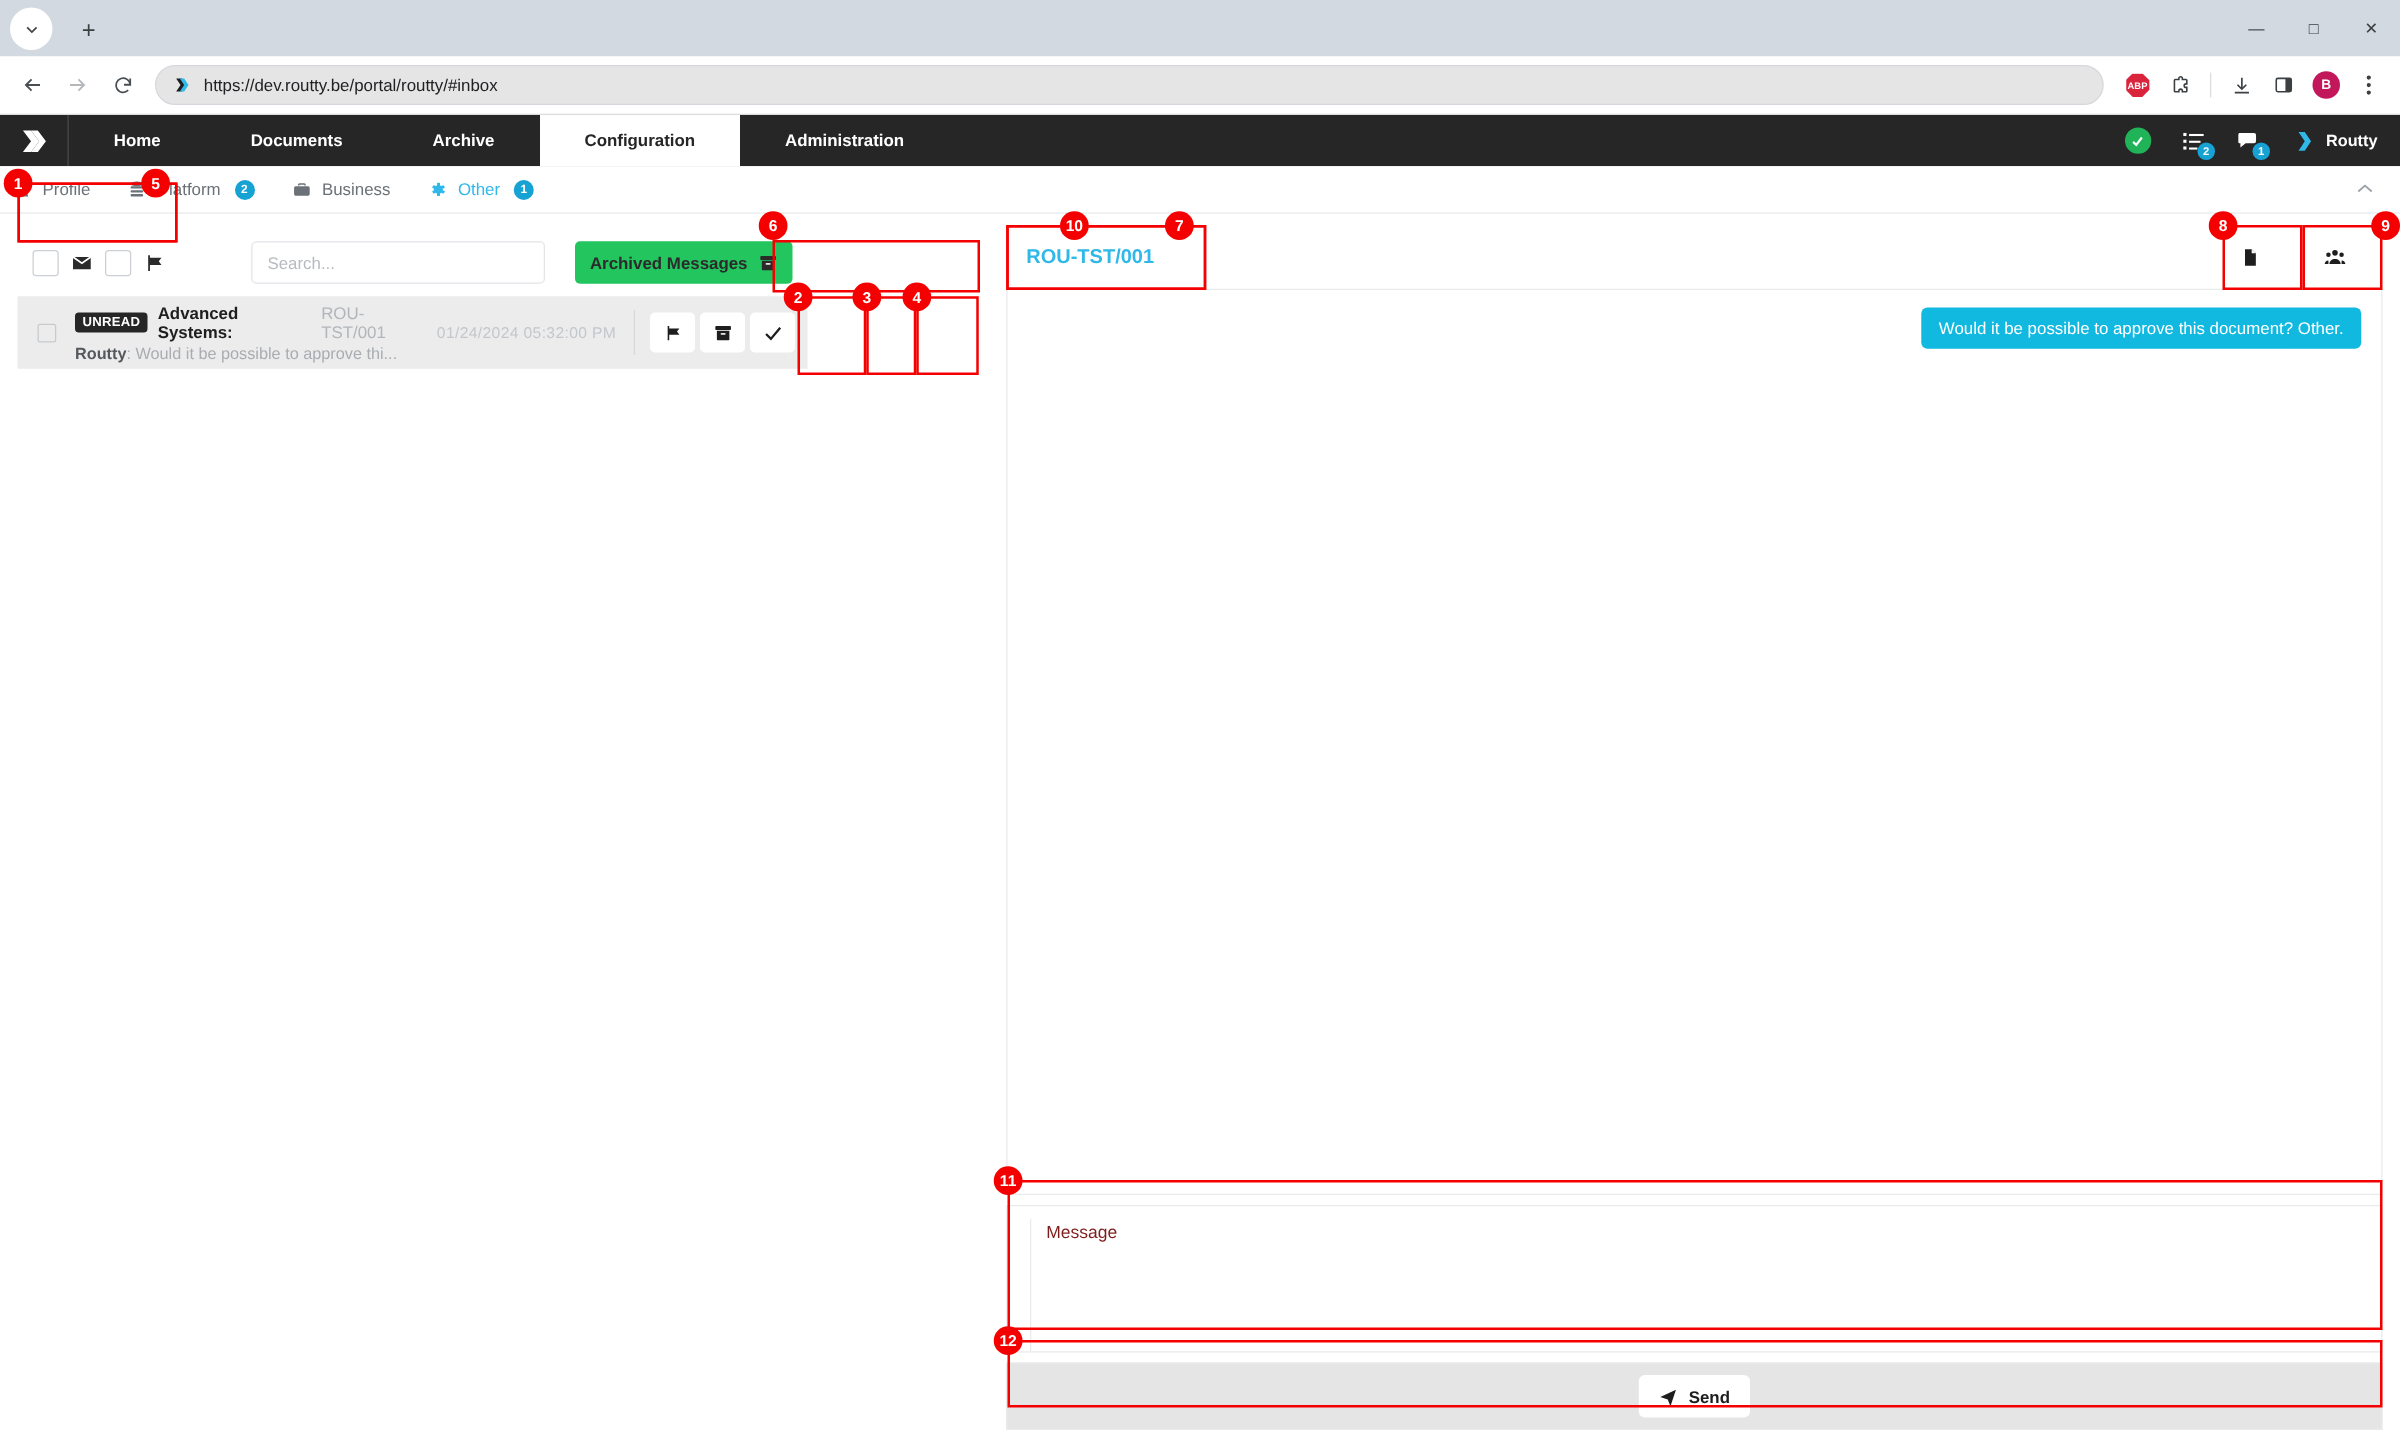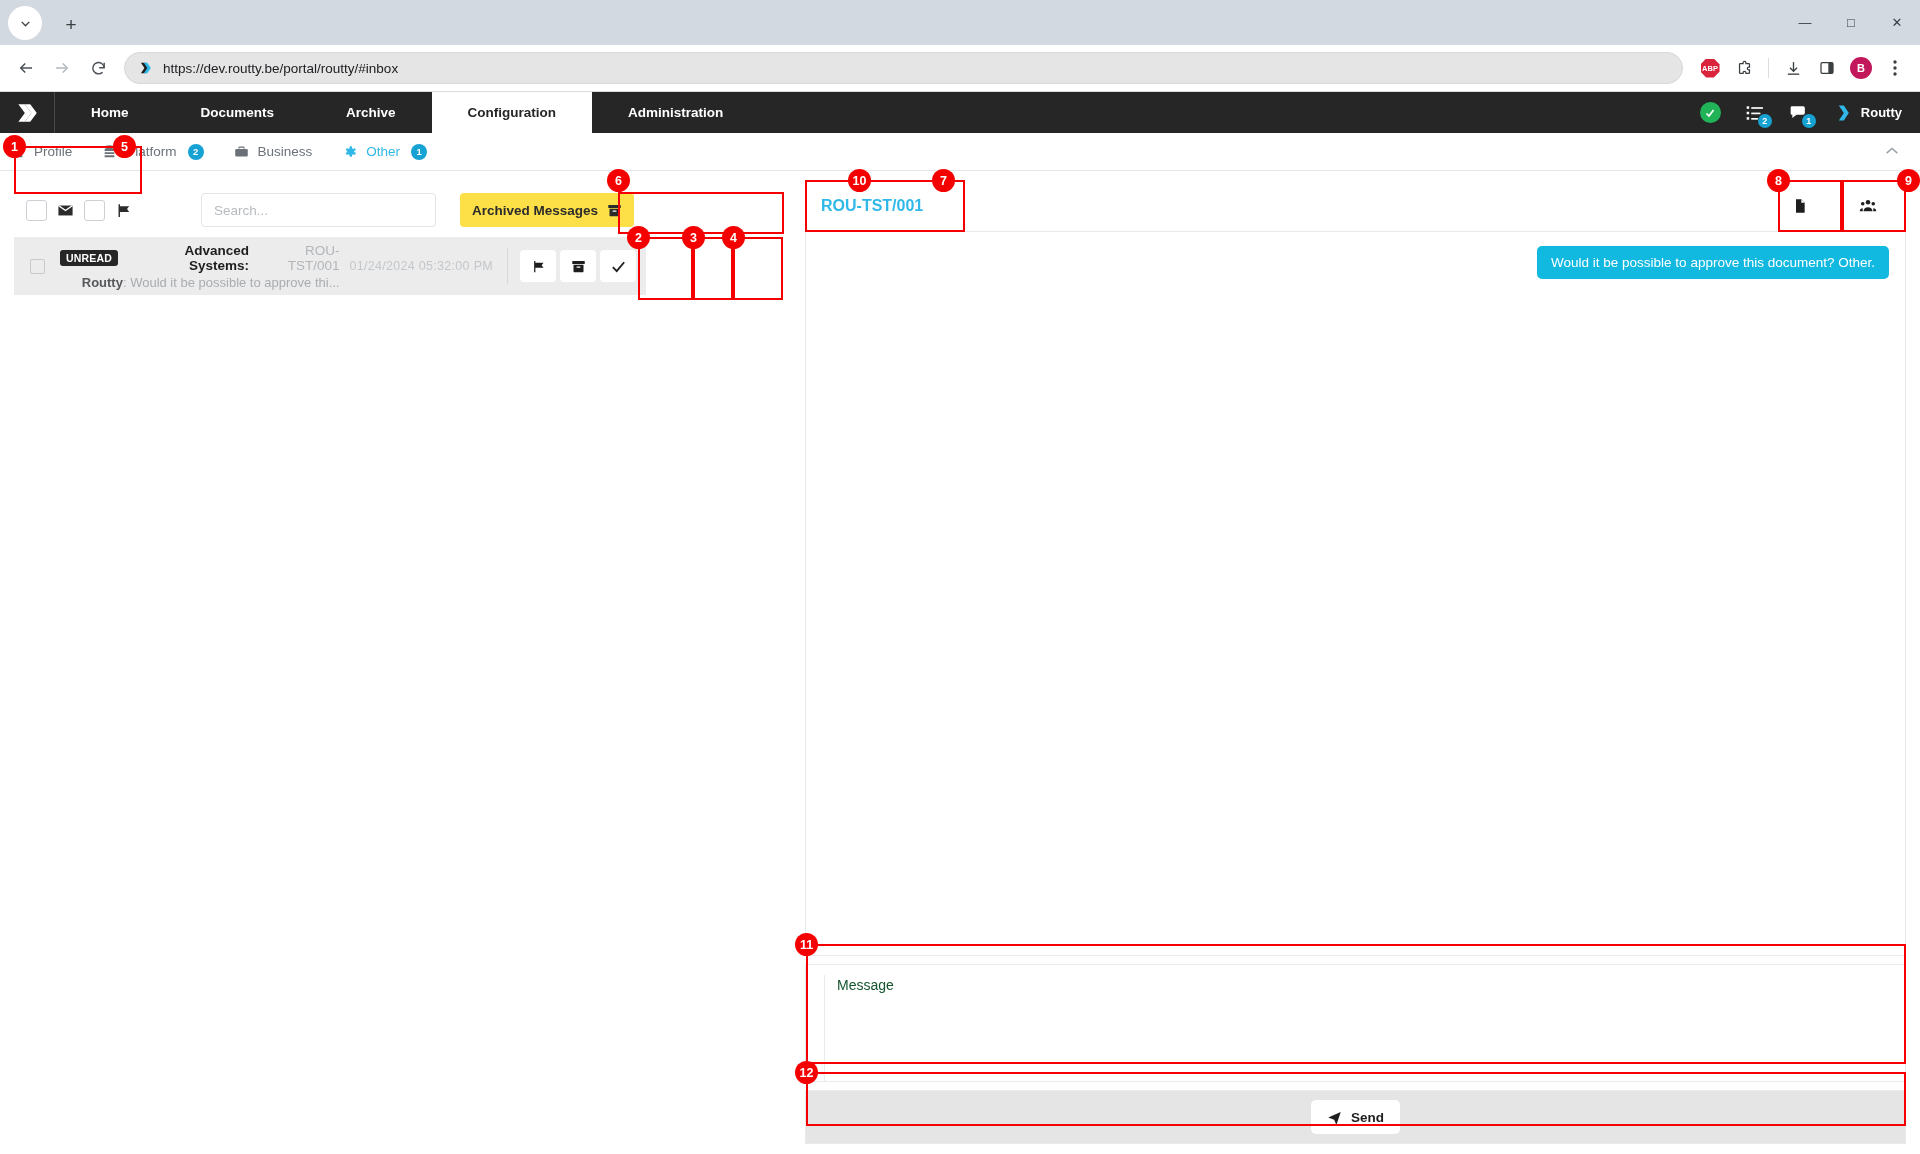--- a/index.html
+++ b/index.html
@@ -120,29 +120,29 @@
   .chk { width: 21px; height: 21px; border:1px solid #ccd0d4; border-radius:3px; background:#fff; }
   .tb-flat-ico { color:#2b2b2b; display:flex; align-items:center; }
   .search-box {
     margin-left: auto; width: 235px; height: 34px;
     border: 1px solid #e2e4e7; border-radius: 4px; background:#fff;
     display:flex; align-items:center; padding: 0 12px;
     font-size: 13.5px; color:#b7bbbf;
   }
   .arch-btn {
     margin-left: 14px; height: 34px; padding: 0 12px;
-    background:#fde047; border-radius: 4px; display:flex; align-items:center; gap: 9px;
+    background:#22c55e; border-radius: 4px; display:flex; align-items:center; gap: 9px;
     font-size: 13.5px; font-weight:bold; color:#2b2b2b;
   }
   .msg-row {
     background:#ececec; display:flex; align-items:stretch; height: 58px;
   }
   .msg-chk-cell { width: 46px; display:flex; align-items:center; justify-content:center; }
   .msg-chk { width:15px; height:15px; border:1px solid #c6cacd; border-radius:2px; background:#ececec; }
-  .msg-body { flex:1; display:flex; flex-direction:column; justify-content:center; gap: 2px; padding-right: 10px; text-align: right; }
+  .msg-body { flex:1; display:flex; flex-direction:column; justify-content:center; gap: 2px; padding-right: 10px; }
   .msg-line1 { display:flex; align-items:center; gap: 8px; font-size: 13.5px; }
   .badge-unread {
     background:#262626; color:#fff; font-size: 10.5px; font-weight:bold;
     padding: 2px 6px; border-radius: 3px; letter-spacing: .2px;
   }
   .msg-from { font-weight: bold; color:#1e1e1e; }
   .msg-ref { color:#b2b6ba; }
   .msg-line2 { font-size: 13px; color:#a9adb1; }
   .msg-line2 b { color:#55595d; }
   .msg-date { display:flex; align-items:center; font-size: 12.5px; color:#c3c7cb; padding-right: 14px; letter-spacing:.3px; }
@@ -170,21 +170,21 @@
   .bubble {
     background:#11b8e0; color:#fff; font-size: 13.5px;
     padding: 9px 14px; border-radius: 5px; max-width: 60%;
   }
   .compose {
     height: 118px; margin-top: 8px; border:1px solid #e8eaec; background:#fff;
     display:flex; align-items:flex-start; padding: 10px 0 0 0;
   }
   .compose-gutter { width: 18px; }
   .compose-rule { width:1px; align-self: stretch; background:#e8eaec; }
-  .compose-text { flex:1; font-size: 14px; color:#14532d; padding: 2px 0 0 12px; }
+  .compose-text { flex:1; font-size: 14px; color:#7f1d1d; padding: 2px 0 0 12px; }
   .send-bar {
     height: 54px; margin-top: 8px; border:1px solid #e8eaec; background:#e5e5e5;
     display:flex; align-items:center; justify-content:center;
   }
   .send-btn {
     height: 34px; padding: 0 16px; background:#fff; border-radius:5px;
     display:flex; align-items:center; gap: 9px;
     font-size: 13.5px; font-weight:bold; color:#1e1e1e;
   }
 

